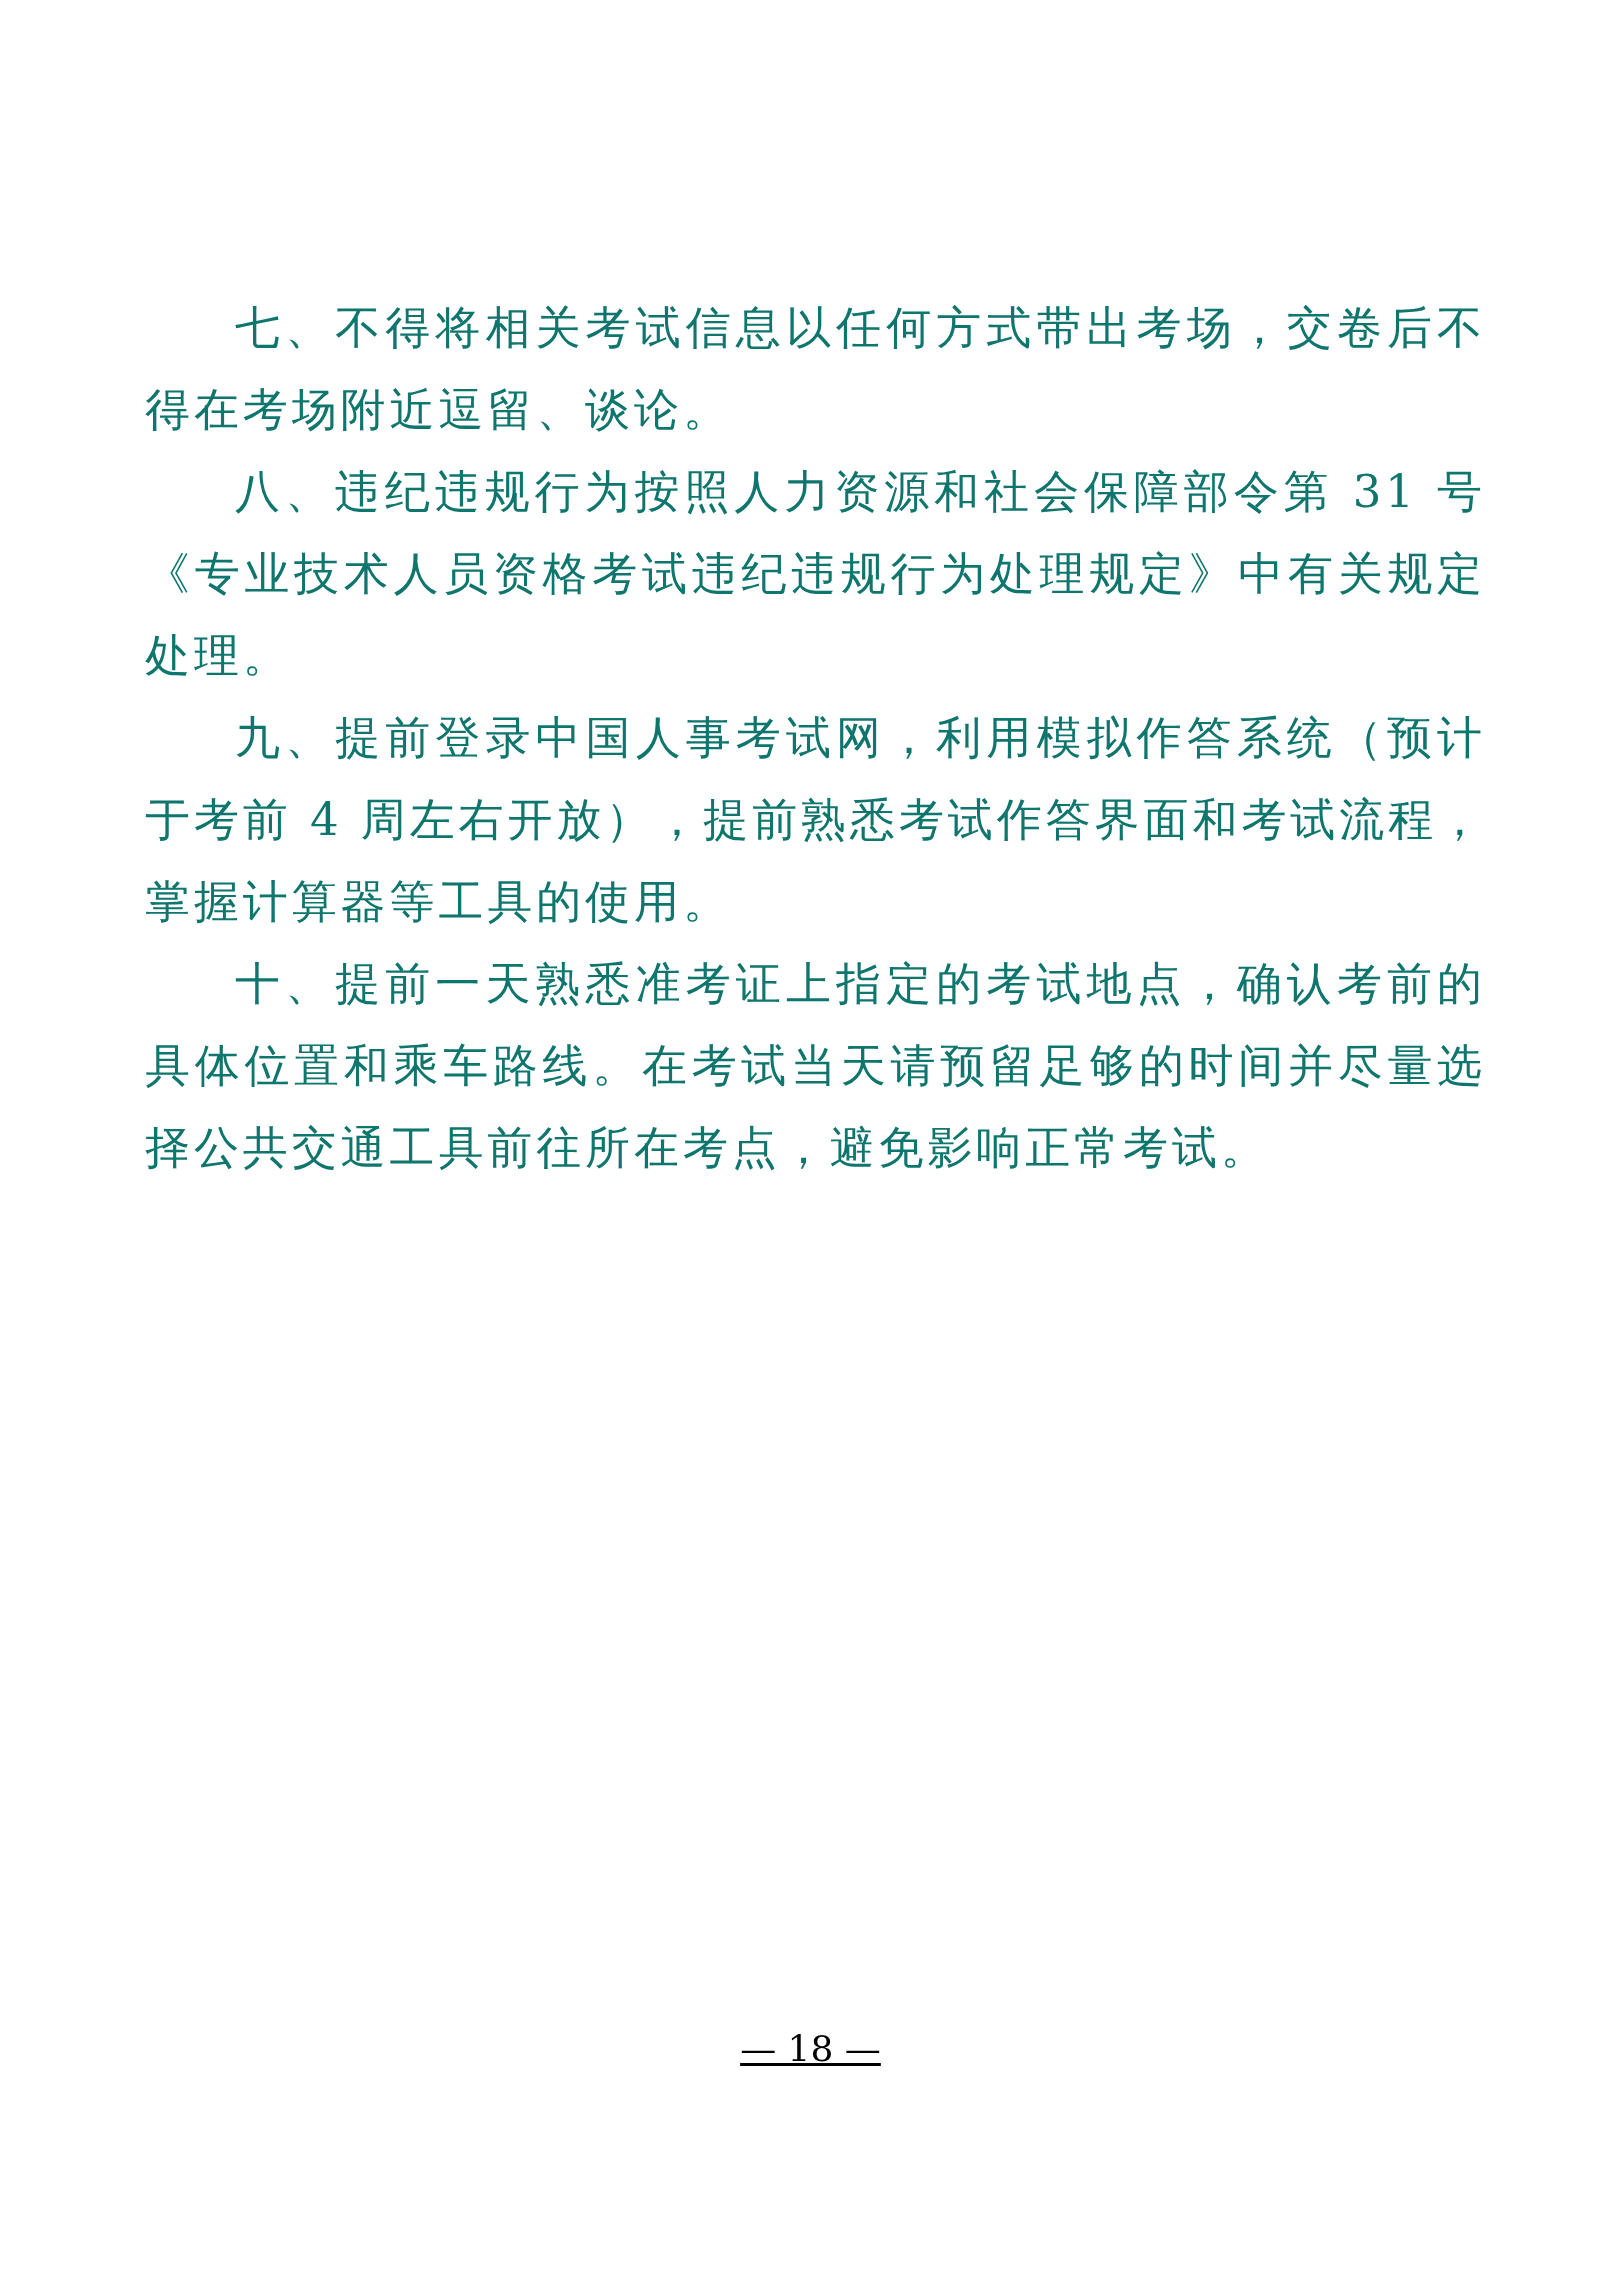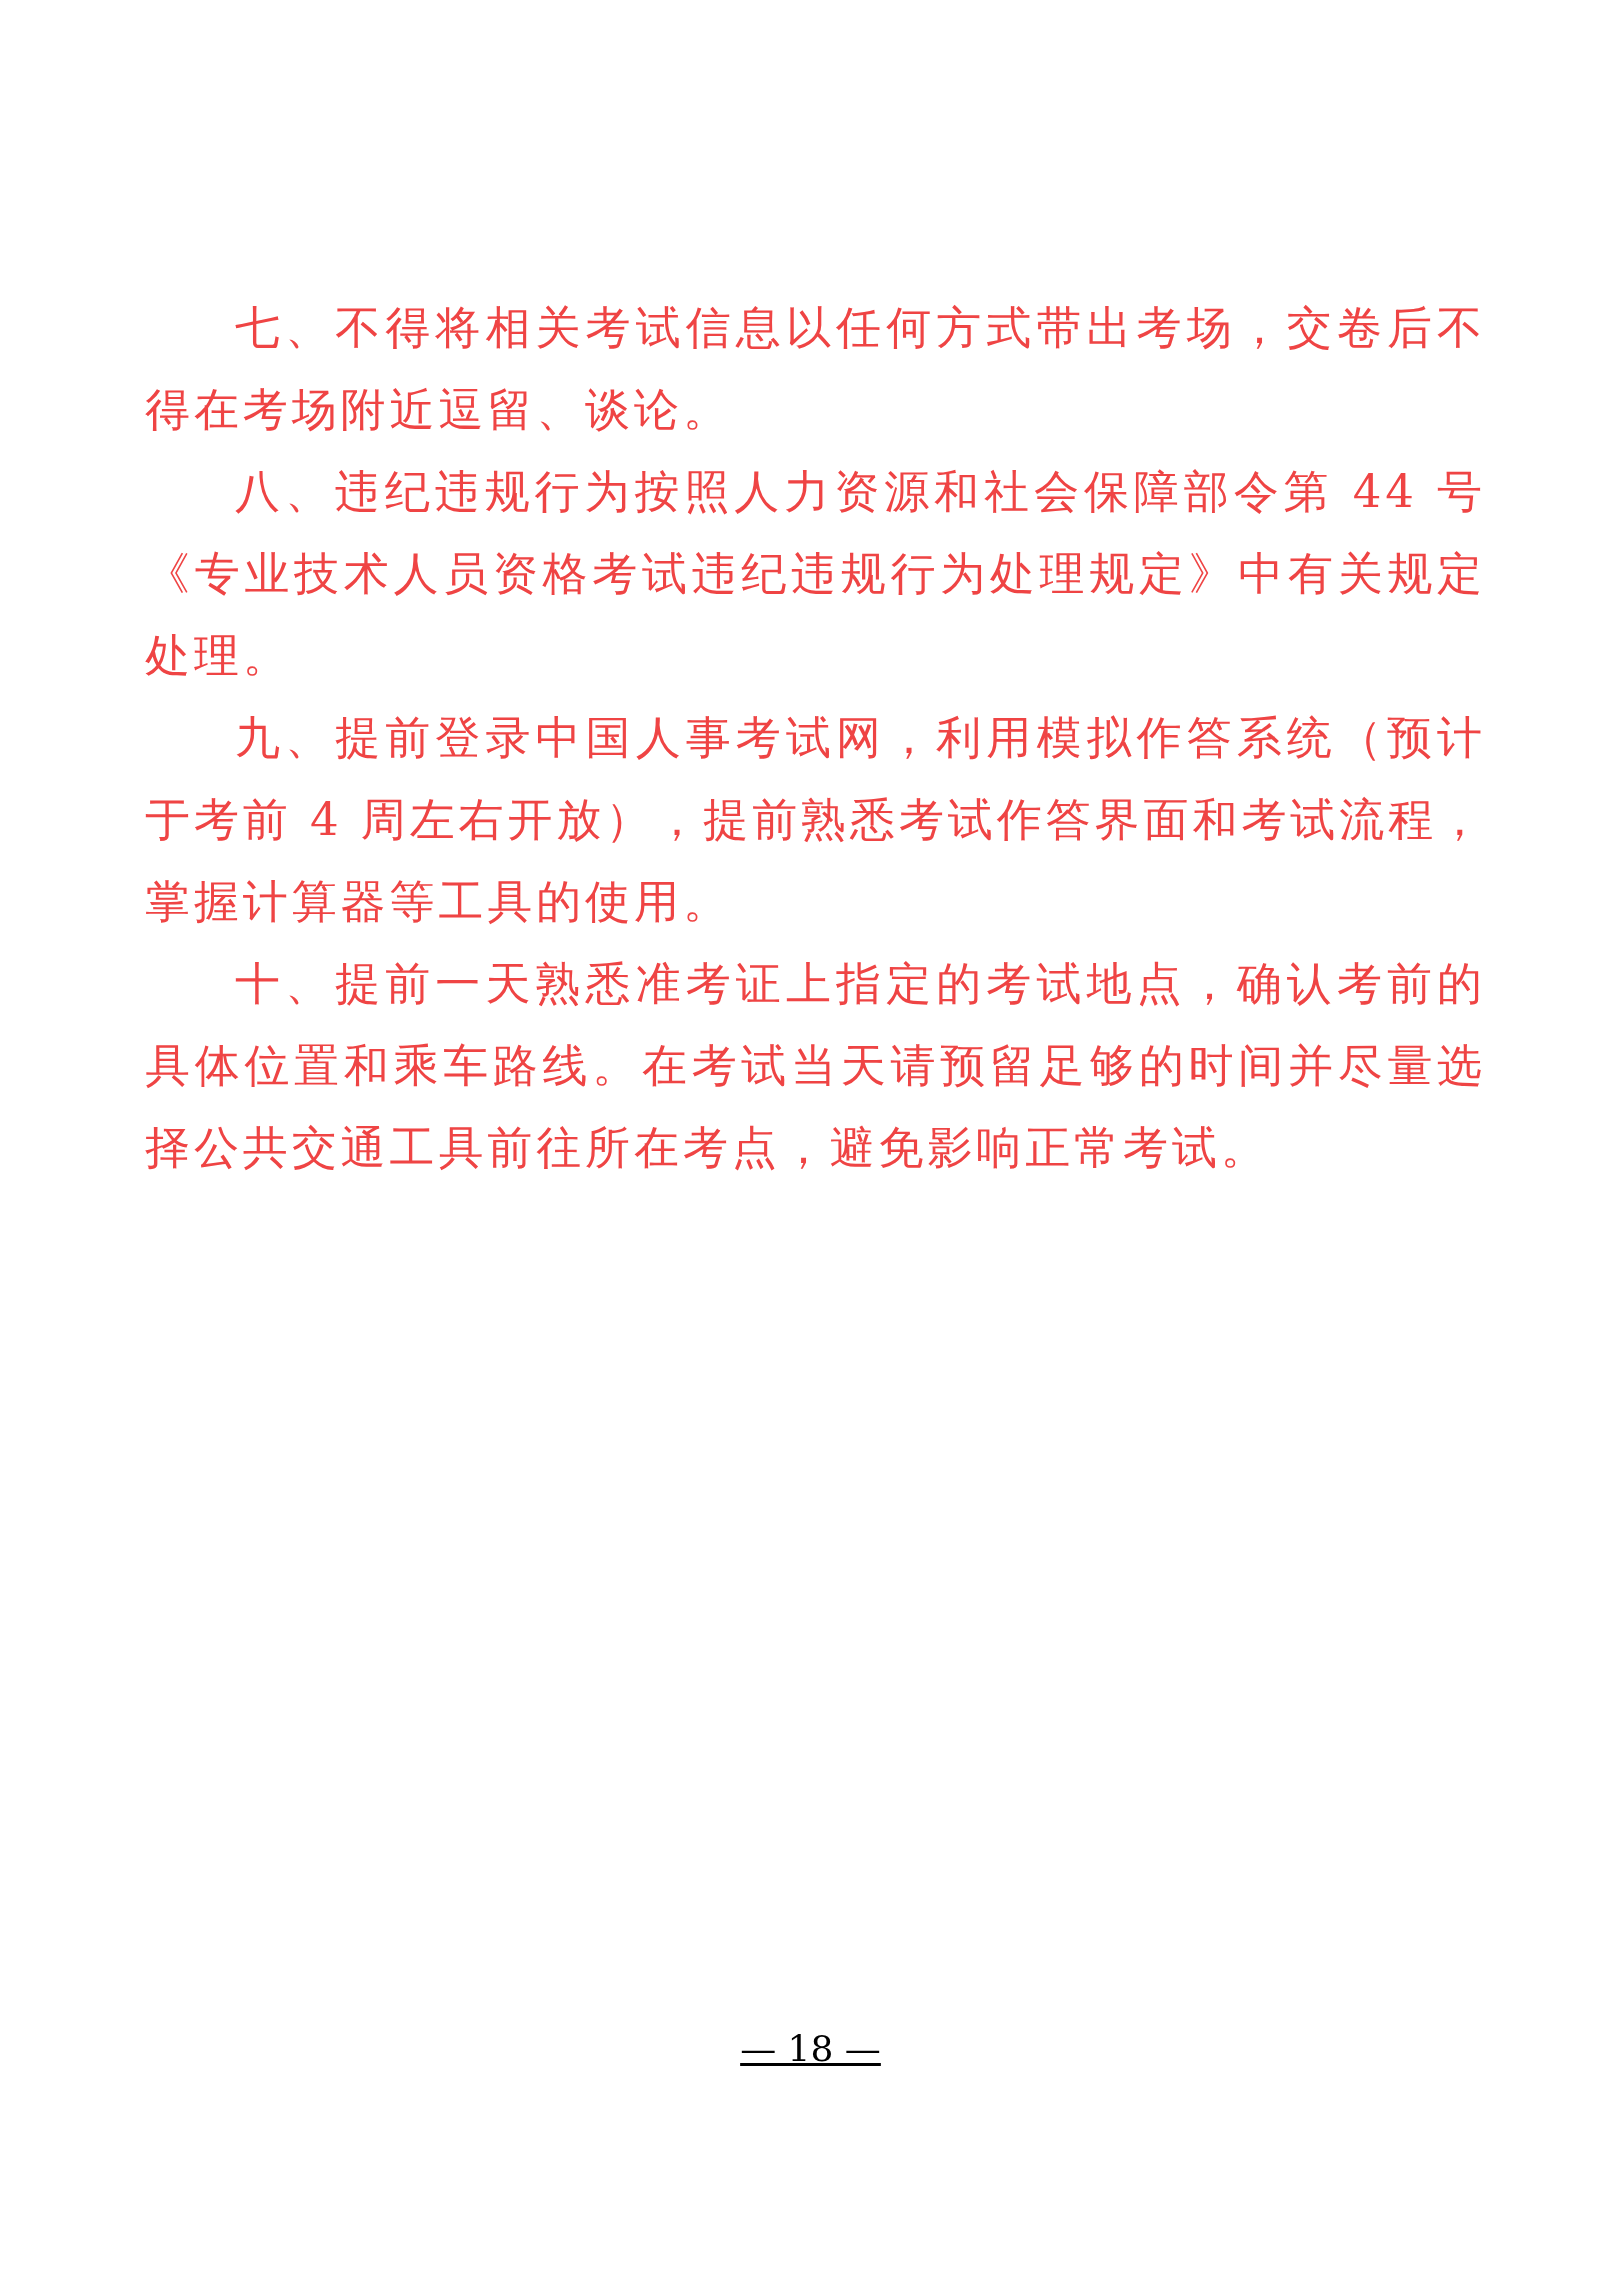--- a/index.html
+++ b/index.html
@@ -24,42 +24,42 @@
   }
   .content p {
     margin: 0;
     padding: 0;
     font-size: 45px;
     line-height: 82px;
     letter-spacing: 3.9px;
     text-align: justify;
     text-justify: inter-ideograph;
     text-indent: 2em;
-    color: #ef4444;
+    color: #0f766e;
   }
   .footer {
     position: absolute;
     left: 0;
     right: 0;
     top: 2027px;
     text-align: center;
     font-size: 36px;
     line-height: 43px;
     color: #000000;
     font-family: "DejaVu Serif", "Liberation Serif", serif;
     text-decoration: underline;
   }
 </style>
 </head>
 <body>
 
 <div class="page">
   <div class="content">
     <p>七、不得将相关考试信息以任何方式带出考场，交卷后不得在考场附近逗留、谈论。</p>
-    <p>八、违纪违规行为按照人力资源和社会保障部令第 44 号《专业技术人员资格考试违纪违规行为处理规定》中有关规定处理。</p>
+    <p>八、违纪违规行为按照人力资源和社会保障部令第 31 号《专业技术人员资格考试违纪违规行为处理规定》中有关规定处理。</p>
     <p>九、提前登录中国人事考试网，利用模拟作答系统（预计于考前 4 周左右开放），提前熟悉考试作答界面和考试流程，掌握计算器等工具的使用。</p>
     <p>十、提前一天熟悉准考证上指定的考试地点，确认考前的具体位置和乘车路线。在考试当天请预留足够的时间并尽量选择公共交通工具前往所在考点，避免影响正常考试。</p>
   </div>
   <div class="footer">
     <span>— 18 —</span>
   </div>
 </div>
 
 
 </body></html>

